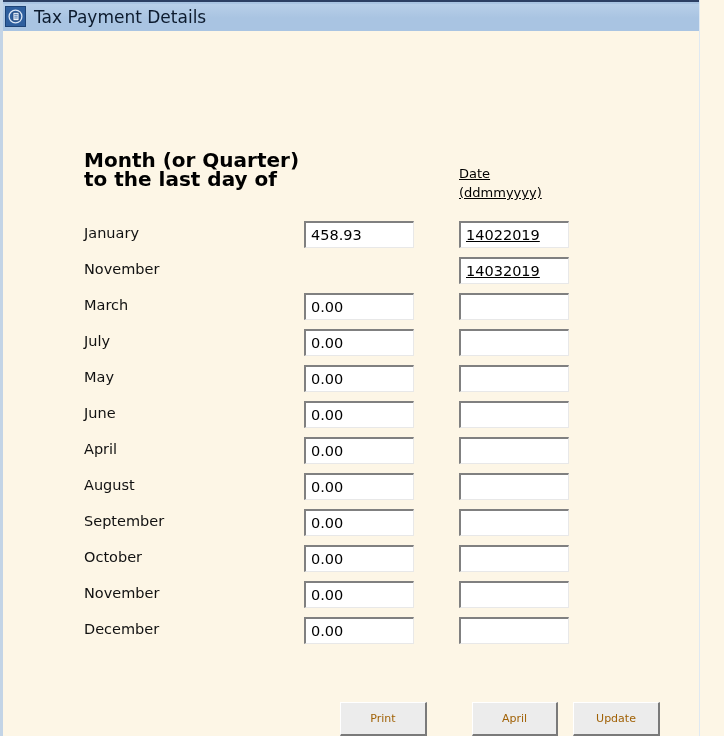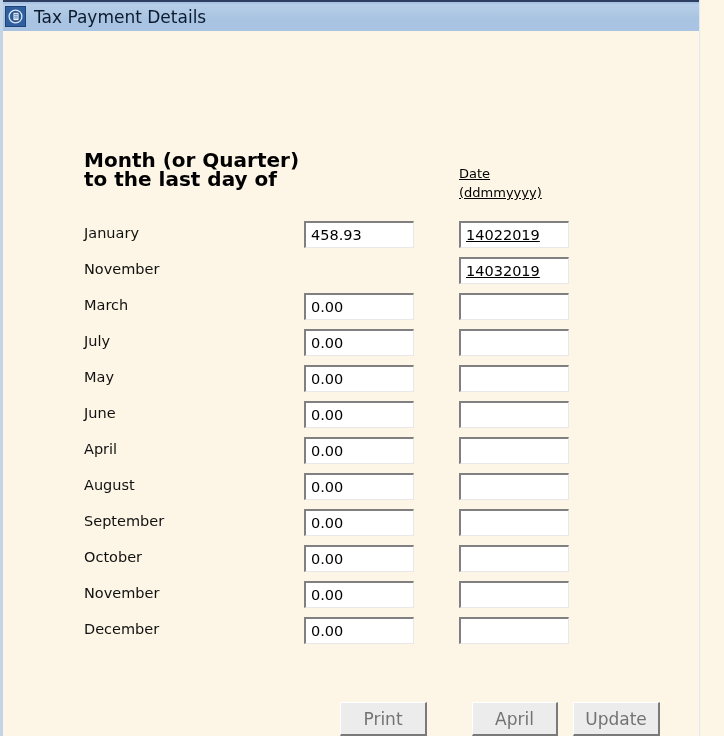--- a/index.html
+++ b/index.html
@@ -178,22 +178,22 @@
     position: absolute;
     top: 31px;
     height: 34px;
     background: #ececec;
     border-top: 1px solid #ffffff;
     border-left: 1px solid #ffffff;
     border-right: 2px solid #7a7a7a;
     border-bottom: 2px solid #7a7a7a;
     box-sizing: border-box;
     font-family: "DejaVu Sans", sans-serif;
-    font-size: 17px;
-    color: #737373;
+    font-size: 11px;
+    color: #a16207;
     cursor: default;
     display: flex;
     align-items: center;
     justify-content: center;
   }
   #btn-print  { left: 337px; width: 87px; }
   #btn-close  { left: 469px; width: 86px; }
   #btn-update { left: 570px; width: 87px; }
 </style>
 </head>

